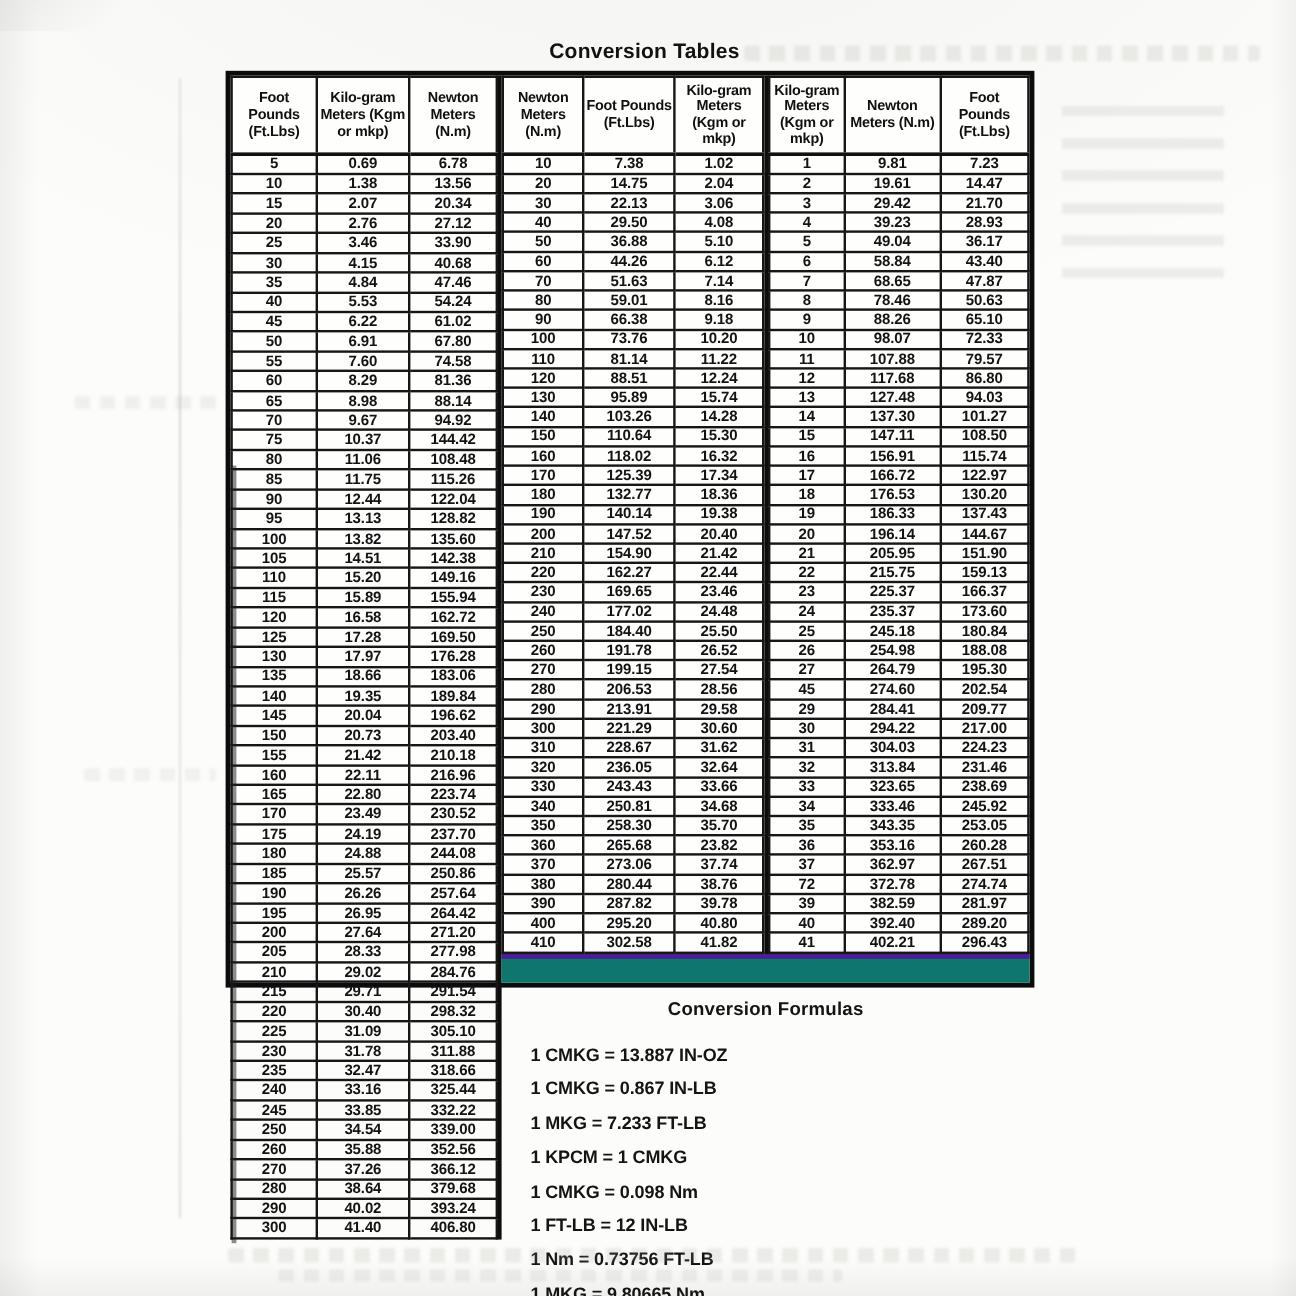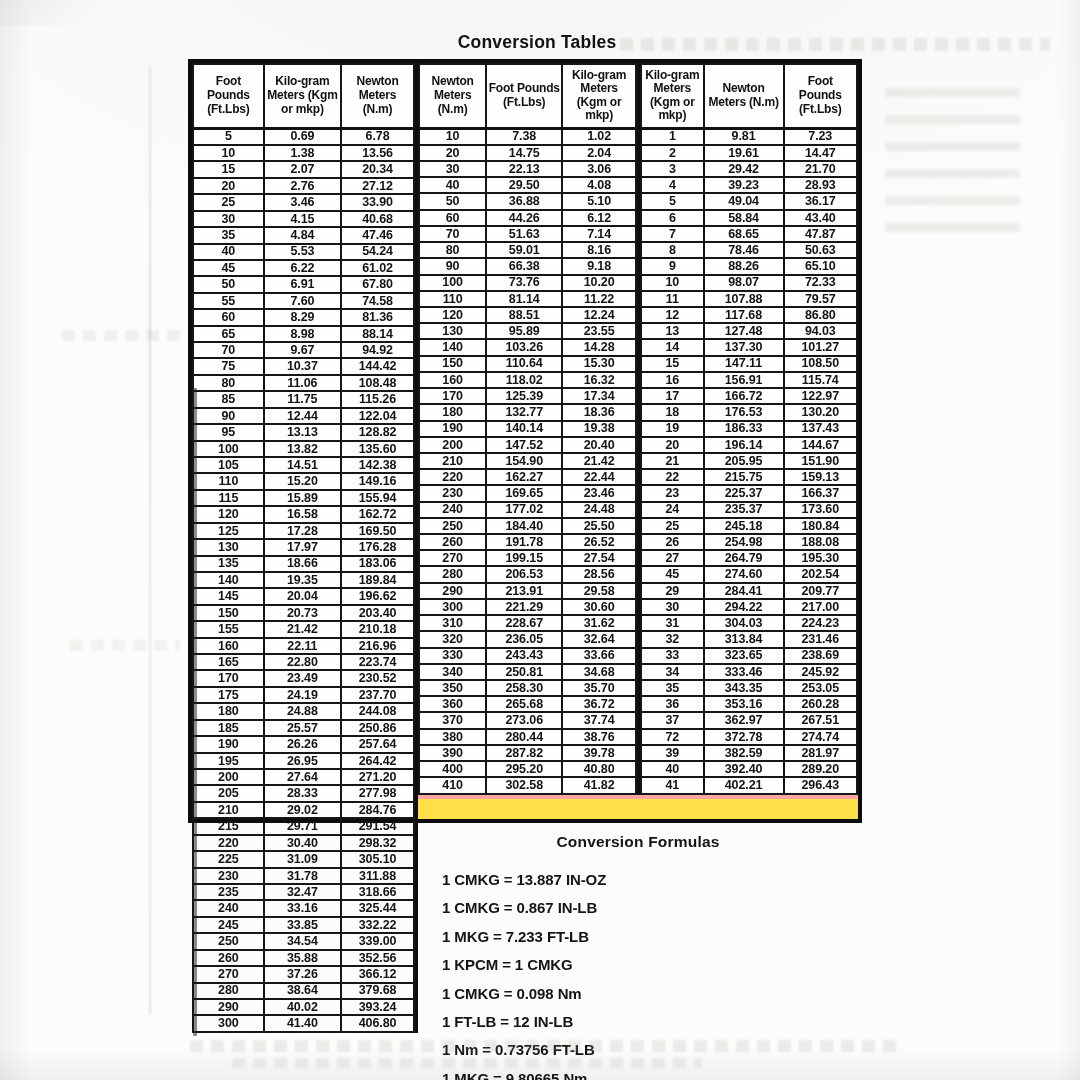--- a/index.html
+++ b/index.html
@@ -43,21 +43,21 @@
     font-size:12px;font-weight:700;line-height:1.13;letter-spacing:-.2px;
     padding:1px;border-bottom:3px solid #111;
   }
   .grp td{
     font-size:12.5px;font-weight:700;line-height:1;letter-spacing:-.1px;
     color:#131313;
   }
   
   .formulas{
     position:absolute;left:226px;top:732px;right:0;bottom:0;
-    border-top:4px solid #fca5a5;background:#fde047;box-sizing:border-box;
+    border-top:4px solid #4c1d95;background:#0f766e;box-sizing:border-box;
   }
   .ftitle{
     margin-top:34px;text-align:center;font-size:15.5px;font-weight:700;
     letter-spacing:.2px;color:#141414;
   }
   .fcols{display:flex;margin-top:15px;padding-left:24px;flex-direction:column;}
   .fcols ul{
     list-style:none;margin:0;padding:0;font-size:15px;font-weight:700;
     line-height:28.4px;white-space:nowrap;color:#141414;letter-spacing:-.1px;
   }
@@ -475,21 +475,21 @@
             <td>11.22</td>
           </tr>
           <tr>
             <td>120</td>
             <td>88.51</td>
             <td>12.24</td>
           </tr>
           <tr>
             <td>130</td>
             <td>95.89</td>
-            <td>23.55</td>
+            <td>15.74</td>
           </tr>
           <tr>
             <td>140</td>
             <td>103.26</td>
             <td>14.28</td>
           </tr>
           <tr>
             <td>150</td>
             <td>110.64</td>
             <td>15.30</td>
@@ -590,21 +590,21 @@
             <td>34.68</td>
           </tr>
           <tr>
             <td>350</td>
             <td>258.30</td>
             <td>35.70</td>
           </tr>
           <tr>
             <td>360</td>
             <td>265.68</td>
-            <td>36.72</td>
+            <td>23.82</td>
           </tr>
           <tr>
             <td>370</td>
             <td>273.06</td>
             <td>37.74</td>
           </tr>
           <tr>
             <td>380</td>
             <td>280.44</td>
             <td>38.76</td>

